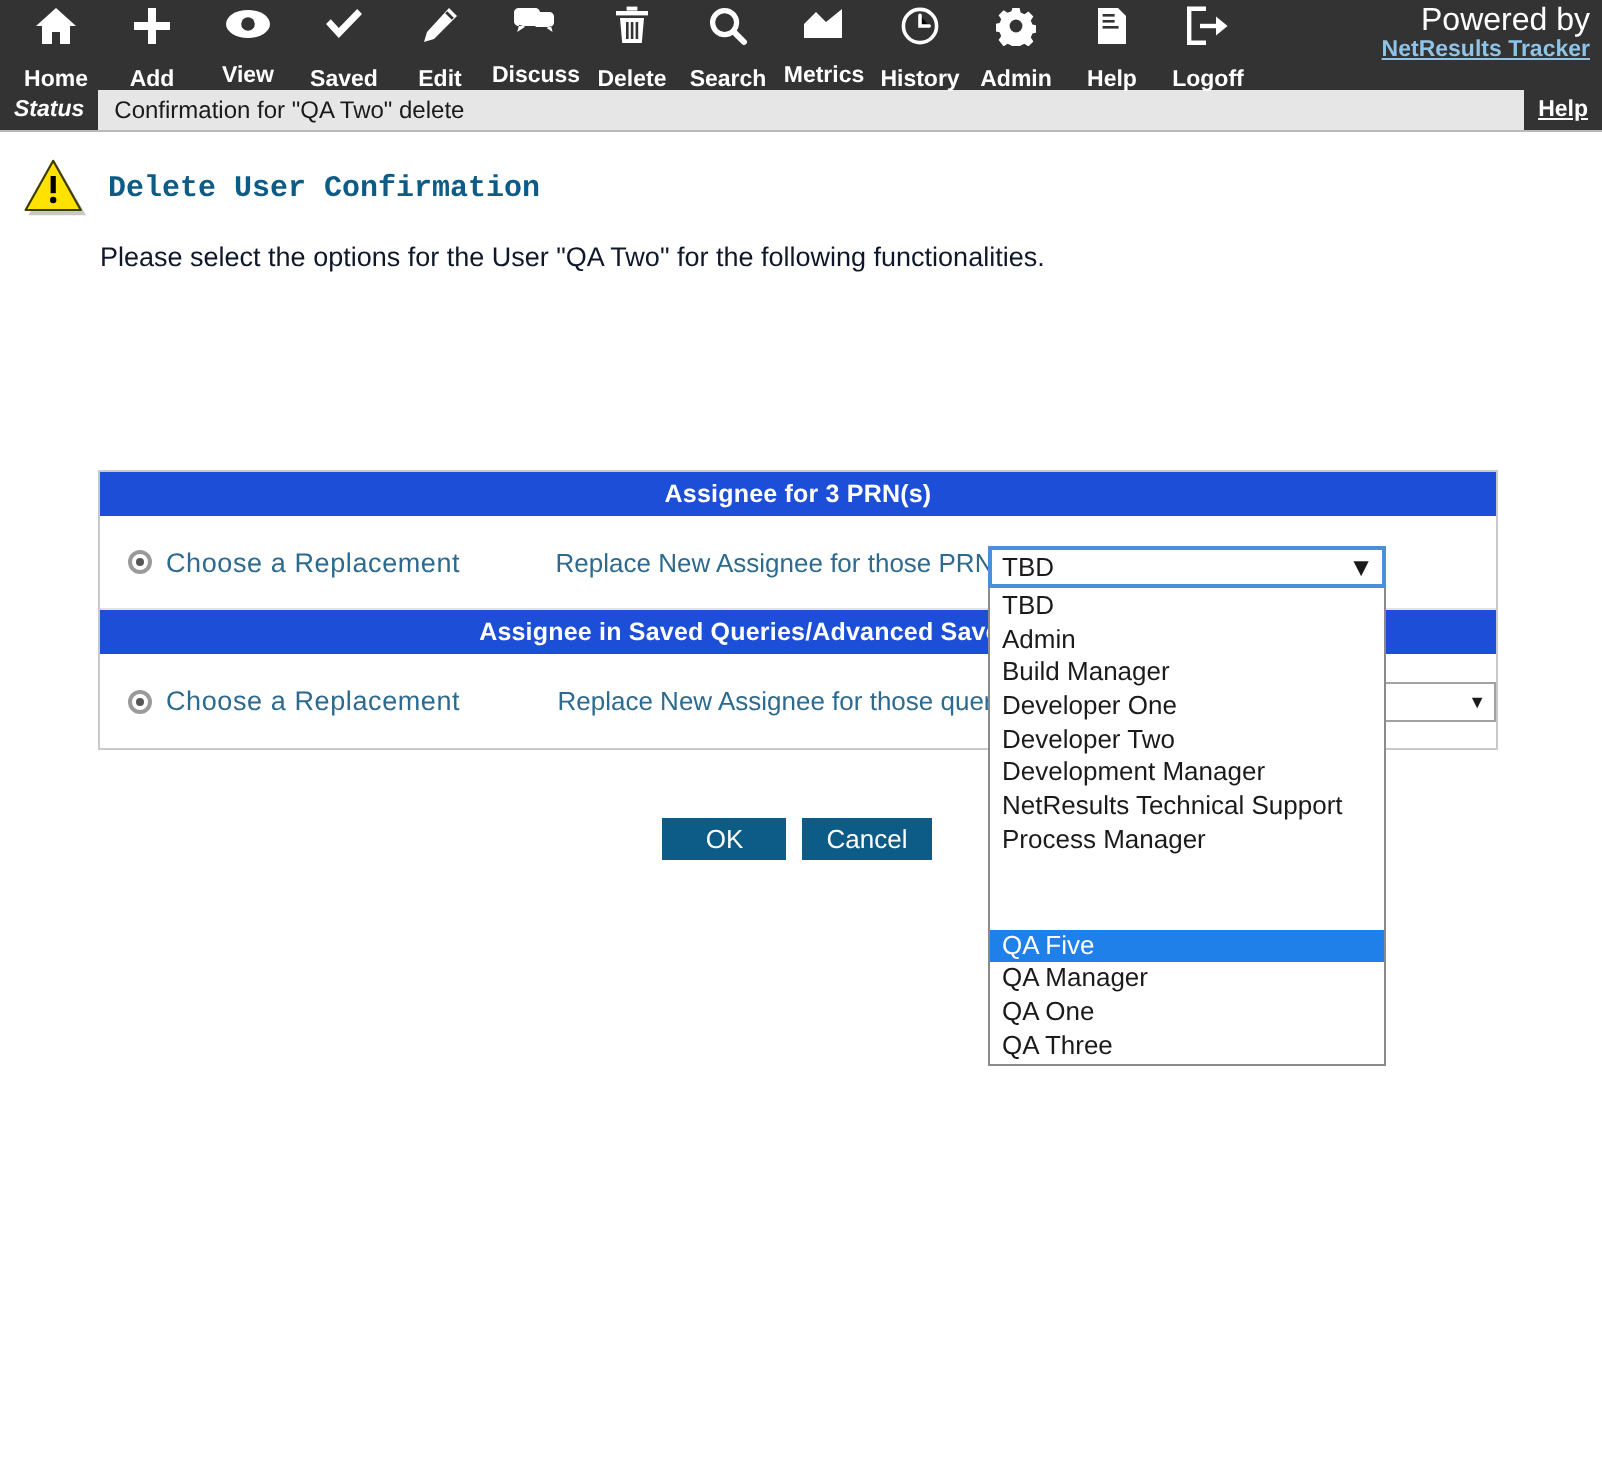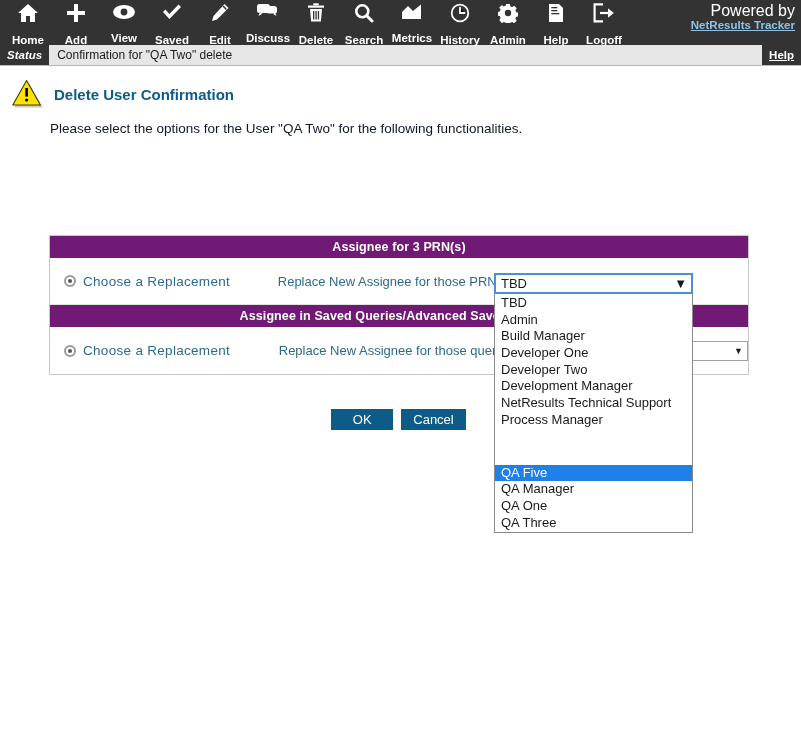--- a/index.html
+++ b/index.html
@@ -123,40 +123,40 @@
     display: flex;
     align-items: center;
     padding: 12px 0 0 10px;
   }
   .warn-icon { width: 34px; height: 32px; flex: none; }
   .page-title {
     color: #0d5b87;
     font-size: 15px;
     font-weight: bold;
     margin-left: 10px;
-    font-family: Liberation Sans, sans-serif;
+    font-family: Liberation Mono, monospace;
   }
   .page-sub {
     color: #0f172a;
     font-size: 13.5px;
     padding: 11px 0 0 50px;
   }
 
   
   .tbl {
     position: absolute;
     left: 49px;
     top: 169px;
     width: 700px;
     border: 1px solid #c9c9c9;
     box-sizing: border-box;
     background: #ffffff;
   }
   .sec-head {
-    background: #701a75;
+    background: #1d4ed8;
     color: #ffffff;
     font-size: 12.5px;
     font-weight: bold;
     text-align: center;
     height: 22px;
     line-height: 22px;
     letter-spacing: .1px;
   }
   .sec-row {
     height: 47px;

